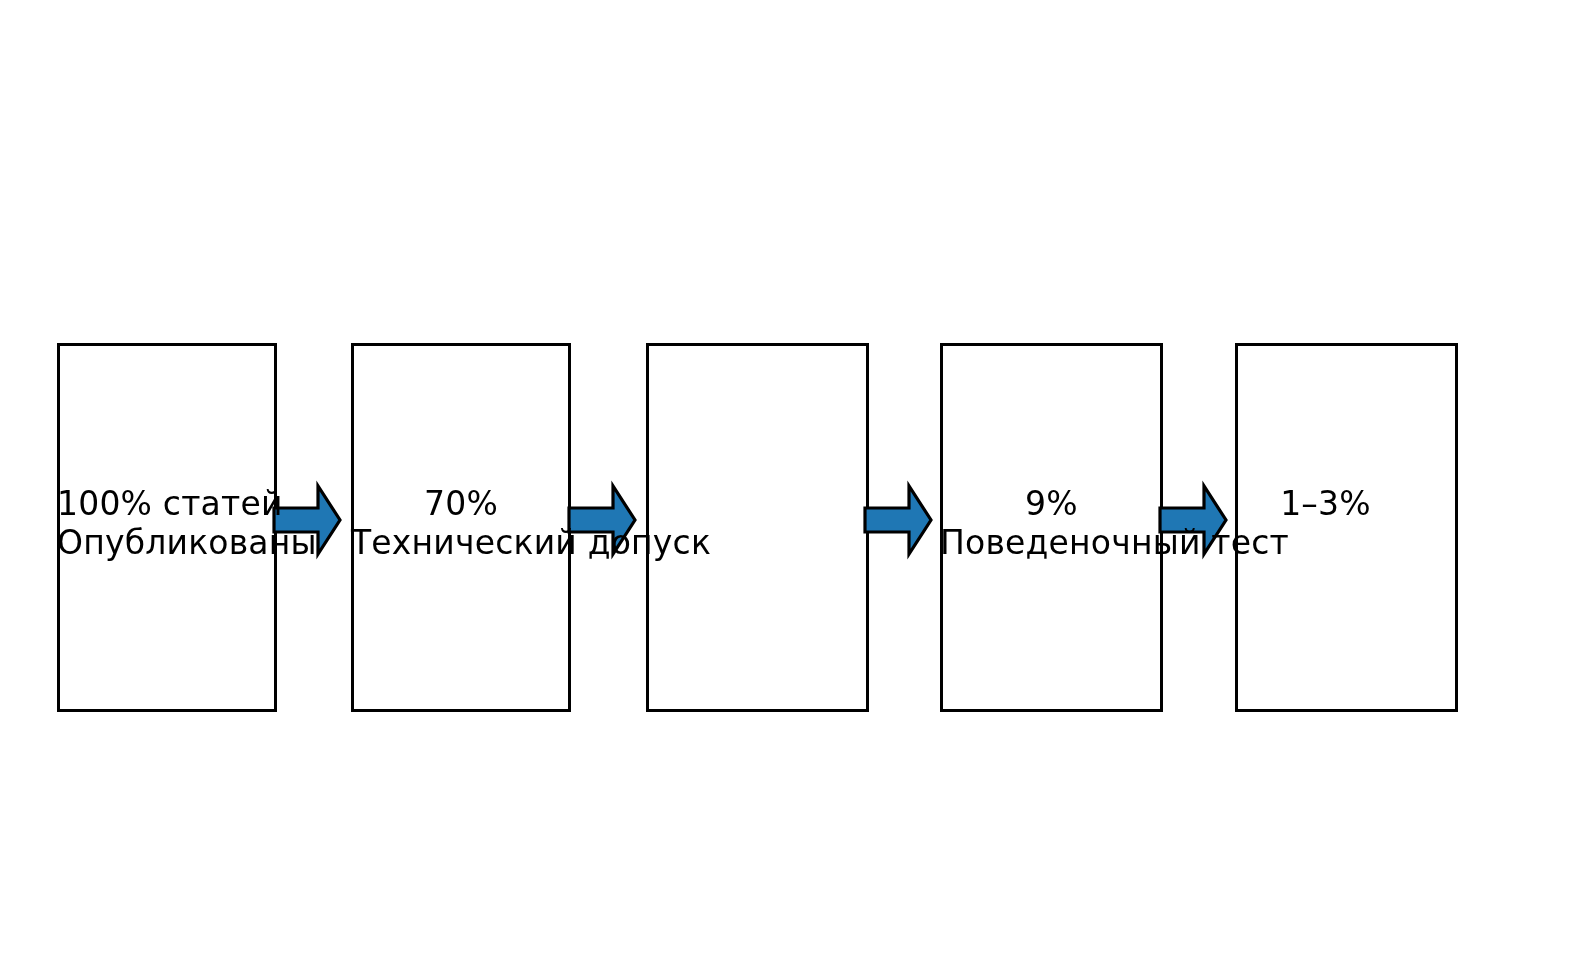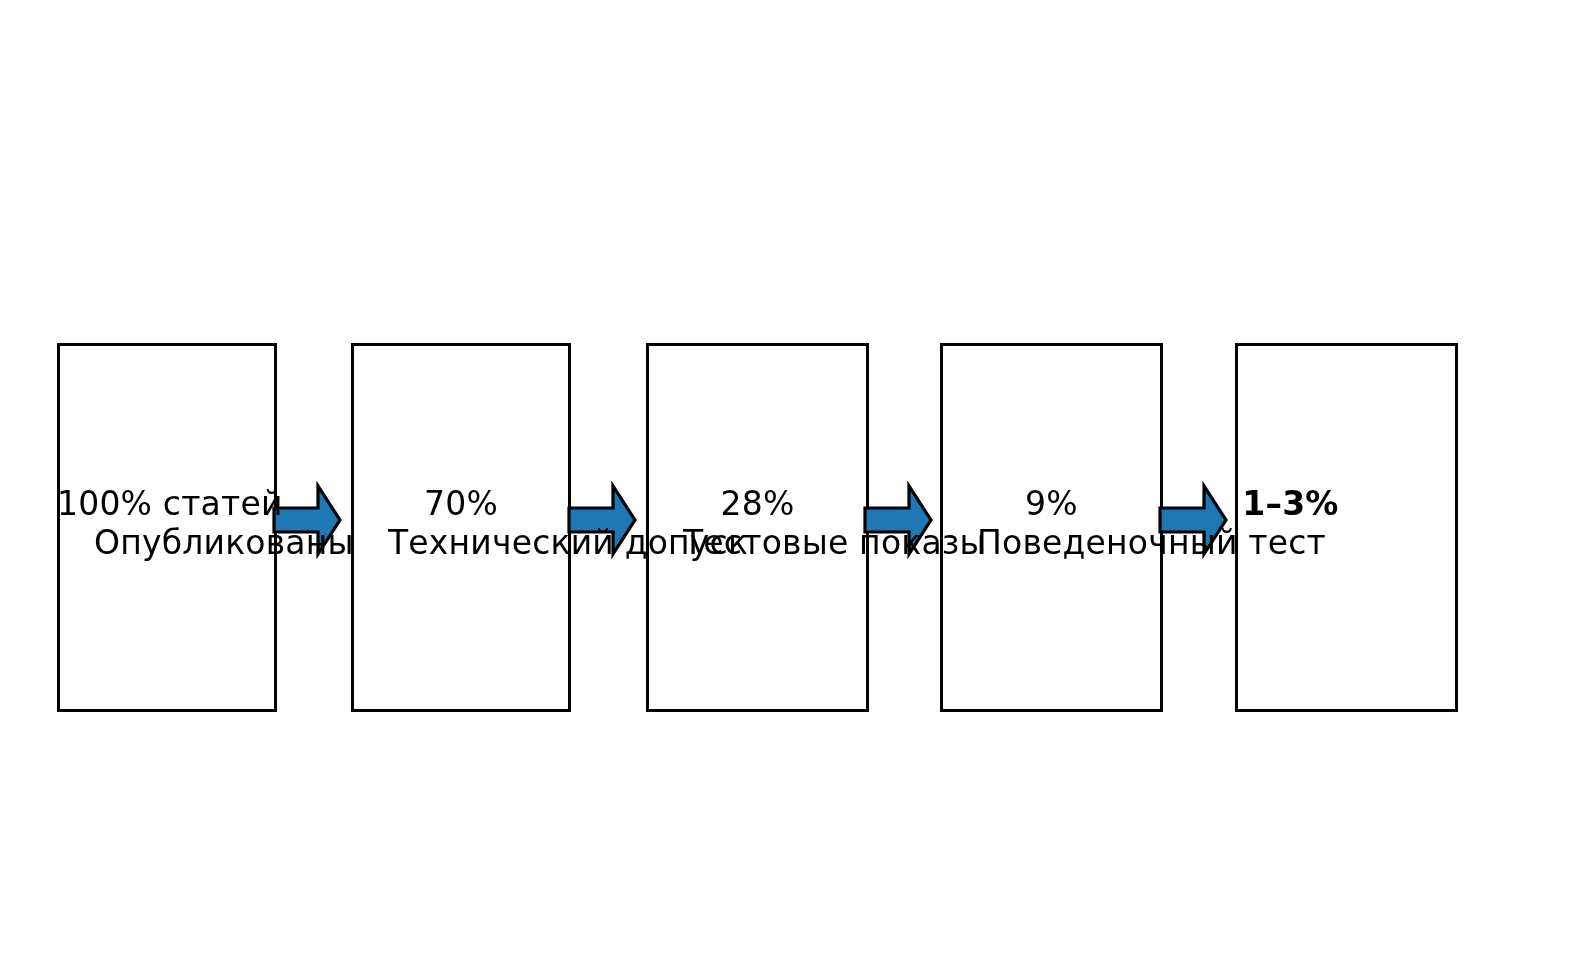--- a/index.html
+++ b/index.html
@@ -43,21 +43,20 @@
   }
   .stage-pct {
     font-size: 33px;
     line-height: 39px;
     letter-spacing: 0.2px;
   }
   .stage-label {
     font-size: 33px;
     line-height: 39px;
     letter-spacing: 0.2px;
-    padding-left: 37px;
   }
 
   .arrow-wrap {
     position: absolute;
     top: 482px;
     width: 70px;
     height: 76px;
   }
   .arrow-wrap svg {
     display: block;
@@ -101,27 +100,23 @@
   <div class="stage-text" style="left:57px; width:220px;">
     <div class="stage-pct">100% статей</div>
     <div class="stage-label">Опубликованы</div>
   </div>
 
   <div class="stage-text" style="left:351px; width:220px;">
     <div class="stage-pct">70%</div>
     <div class="stage-label">Технический допуск</div>
   </div>
 
-  <div class="stage-text" style="left:646px; width:223px;">
-    <div class="stage-pct">28%</div>
-    <div class="stage-label">Тестовые показы</div>
-  </div>
 
   <div class="stage-text" style="left:940px; width:223px;">
     <div class="stage-pct">9%</div>
     <div class="stage-label">Поведеночный тест</div>
   </div>
 
-  <div class="stage-text" style="left:1179px; width:223px;font-weight:bold;">
+  <div class="stage-text" style="left:1214px; width:223px;">
     <div class="stage-pct">1–3%</div>
   </div>
 
 </div>
 
 </body></html>

